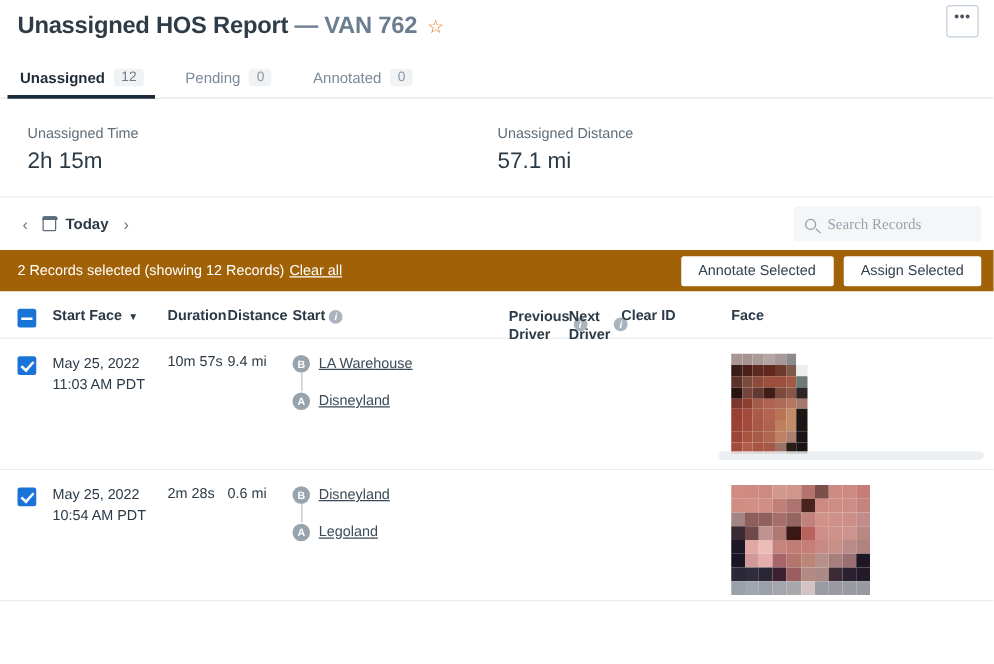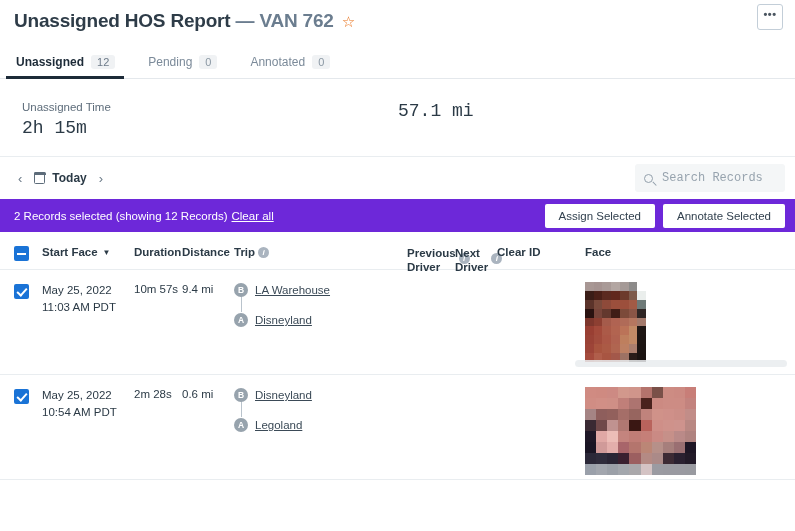--- a/index.html
+++ b/index.html
@@ -92,21 +92,21 @@
   .tab.active .count { color: #6d7b89; }
 
   
   .stats {
     display: flex;
     padding: 22px 0 18px 22px;
     border-bottom: 1px solid #e9edf0;
   }
   .stat { width: 376px; }
   .stat-label { font-size: 11.5px; color: #5e6d7b; margin-bottom: 5px; }
-  .stat-value { font-size: 18px; color: #2b3a46; font-family: Liberation Mono, monospace; }
+  .stat-value { font-size: 18px; color: #2b3a46; }
 
   
   .toolbar {
     position: relative;
     display: flex;
     align-items: center;
     height: 42px;
     padding-left: 12px;
   }
   .nav-arrow {
@@ -156,29 +156,29 @@
   }
   .search-icon::after {
     content: ""; position: absolute;
     right: -4px; bottom: -3px;
     width: 4.5px; height: 1.4px;
     background: #93a0ac;
     transform: rotate(45deg);
   }
   .search-input {
     border: none; outline: none; background: transparent;
-    font-family: Liberation Mono, monospace;
+    font-family: Liberation Serif, serif;
     font-size: 12px; color: #7f1d1d;
     width: 100%;
   }
   .search-input::placeholder { color: #97a3ae; }
 
   
   .selection-bar {
-    background: #6d28d9;
+    background: #a16207;
     height: 33px;
     display: flex;
     align-items: center;
     padding: 0 10px 0 14px;
     color: #fff;
   }
   .selection-text { font-size: 11.5px; }
   .clear-all {
     color: #fff;
     text-decoration: underline;
@@ -362,20 +362,21 @@
       <span class="count">0</span>
     </div>
   </div>
 
   <div class="stats">
     <div class="stat">
       <div class="stat-label">Unassigned Time</div>
       <div class="stat-value">2h 15m</div>
     </div>
     <div class="stat">
+      <div class="stat-label">Unassigned Distance</div>
       <div class="stat-value">57.1 mi</div>
     </div>
   </div>
 
   <div class="toolbar">
     <span class="nav-arrow">‹</span>
     <span class="today-btn">
       <span class="cal-icon"></span>
       <span>Today</span>
     </span>
@@ -384,39 +385,39 @@
       <span class="search-icon"></span>
       <input class="search-input" type="text" placeholder="Search Records" style="">
     </div>
   </div>
 
   <div class="selection-bar">
     <span class="selection-text">
       <span>2 Records selected (showing 12 Records)</span><a class="clear-all">Clear all</a>
     </span>
     <div class="selection-actions">
+      <button class="sel-btn">Annotate Selected</button>
       <button class="sel-btn">Assign Selected</button>
-      <button class="sel-btn">Annotate Selected</button>
     </div>
   </div>
 
   <div class="table">
 
     <div class="thead">
       <div class="col-check">
         <span class="cb indeterminate"></span>
       </div>
       <div class="col-start">
         <span>Start Face</span>
         <span class="sort-caret">▼</span>
       </div>
       <div class="col-duration">Duration</div>
       <div class="col-distance">Distance</div>
       <div class="col-trip hdr-with-info">
-        <span>Trip</span>
+        <span>Start</span>
         <span class="info-icon inline">i</span>
       </div>
       <div class="col-prev hdr-with-info">
         <span class="two-line">
           <span>Previous</span><br>
           <span>Driver</span>
         </span>
         <span class="info-icon">i</span>
       </div>
       <div class="col-next hdr-with-info">

